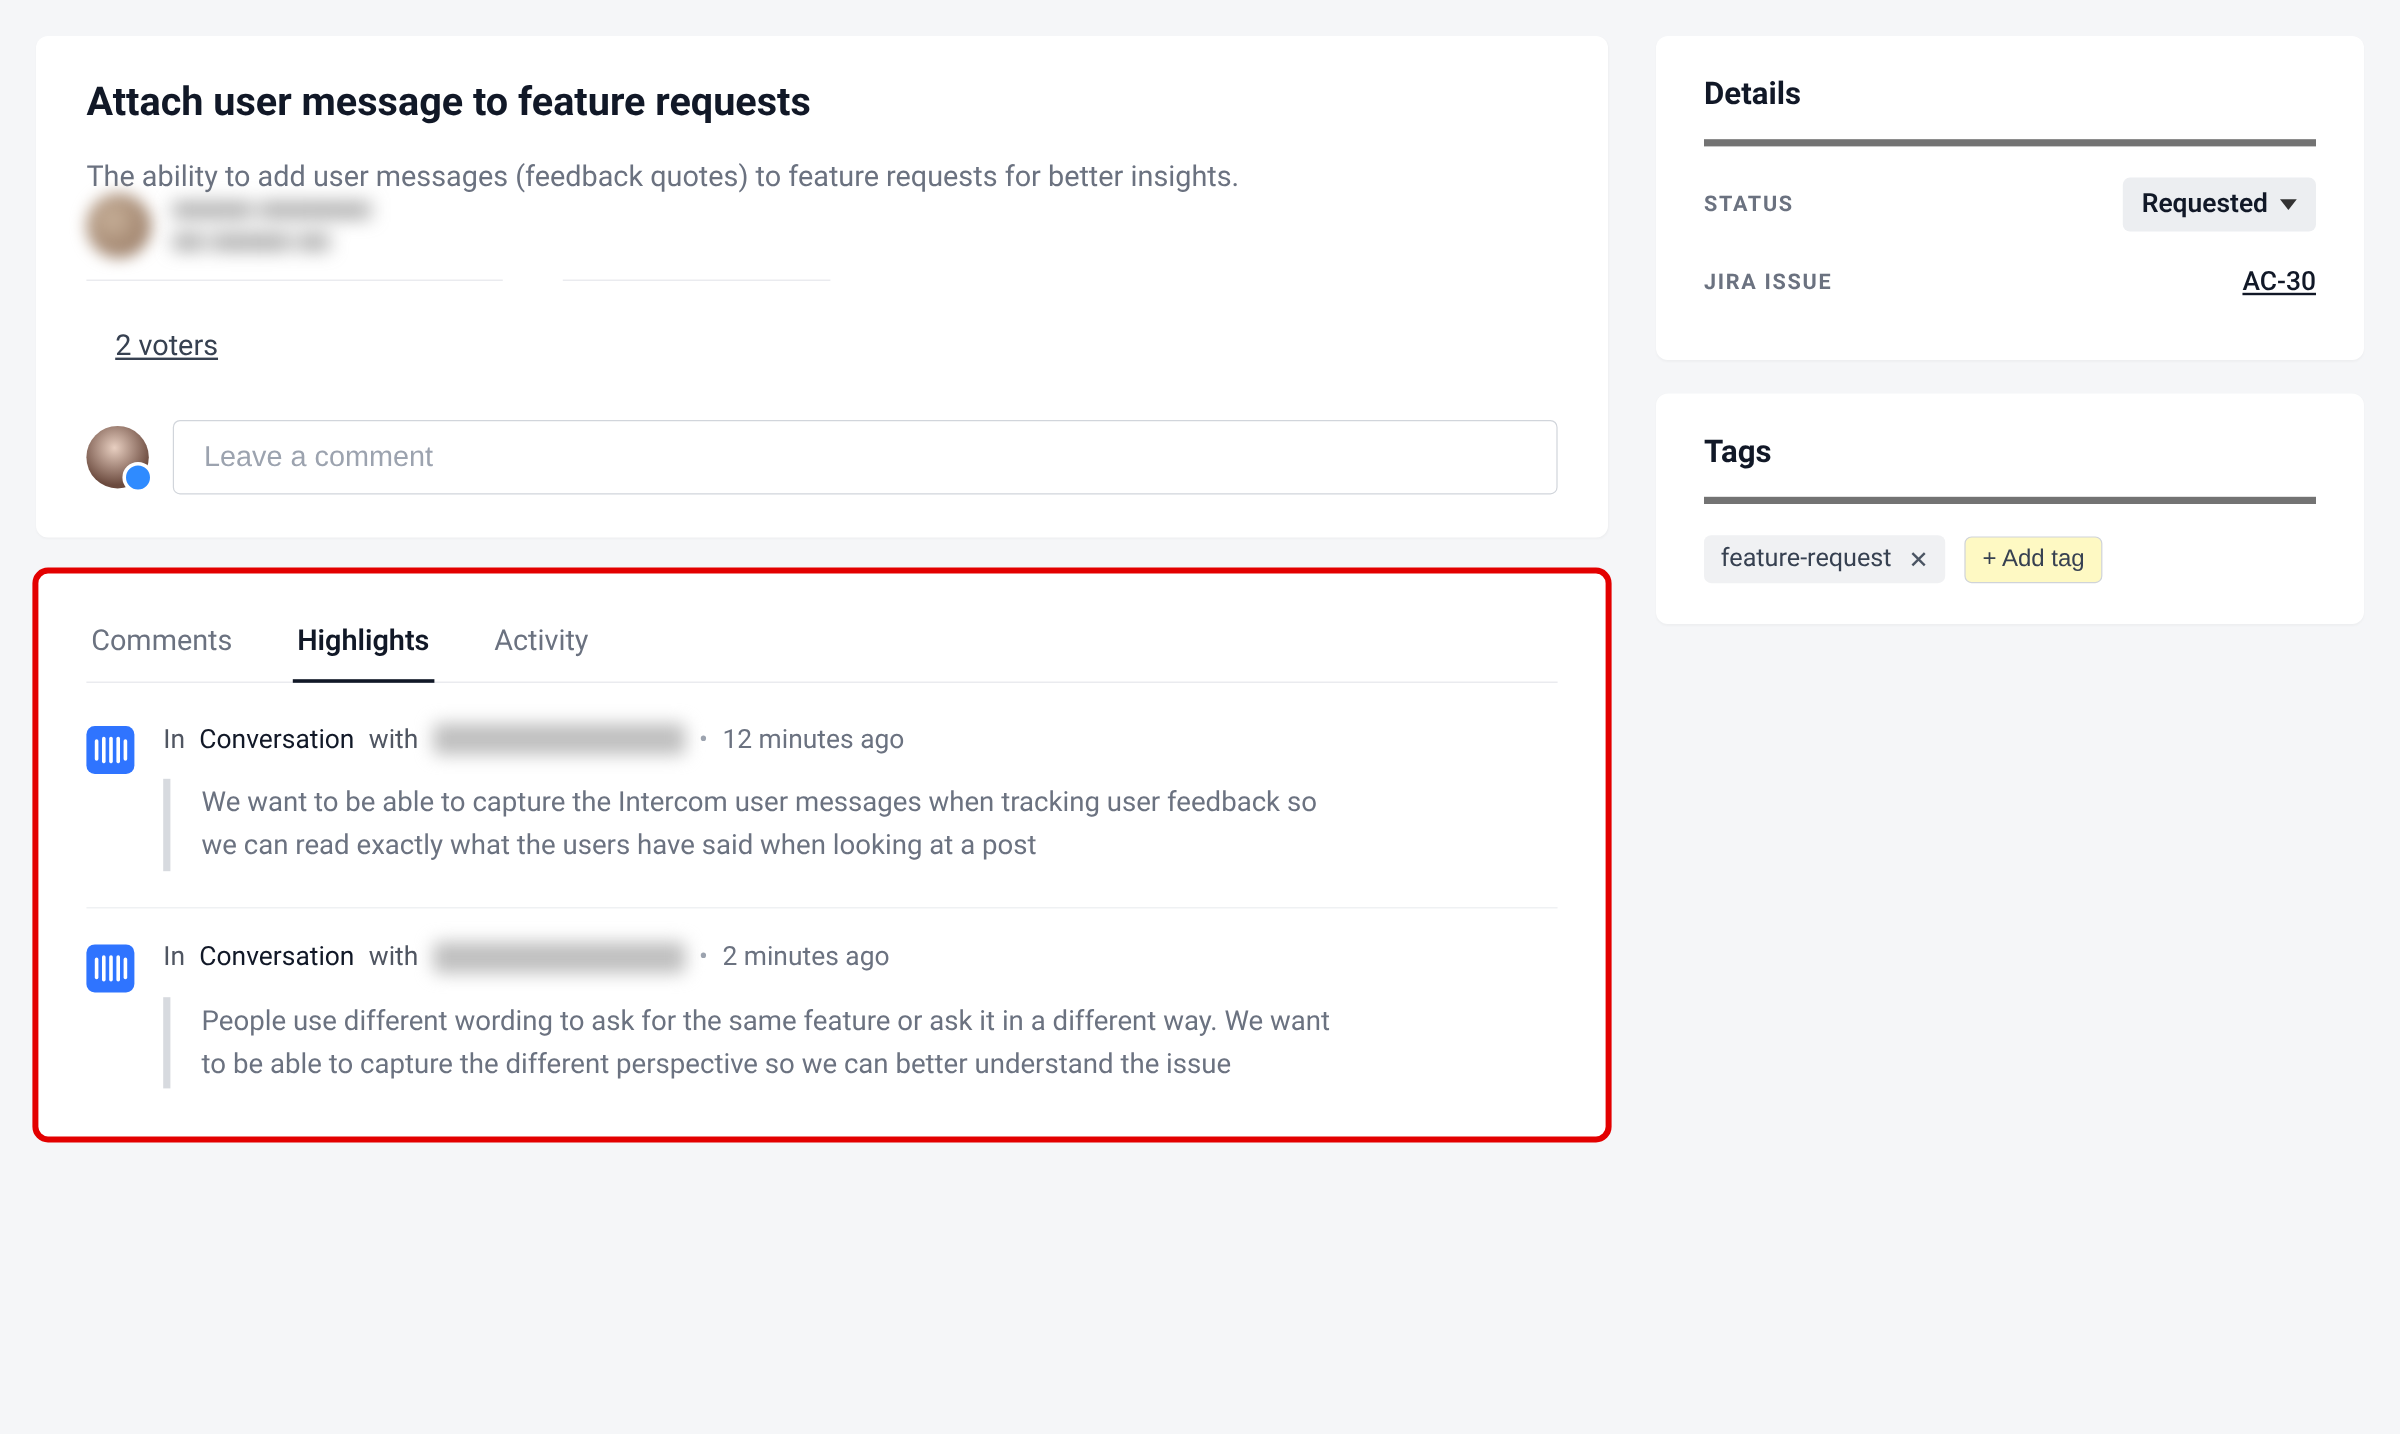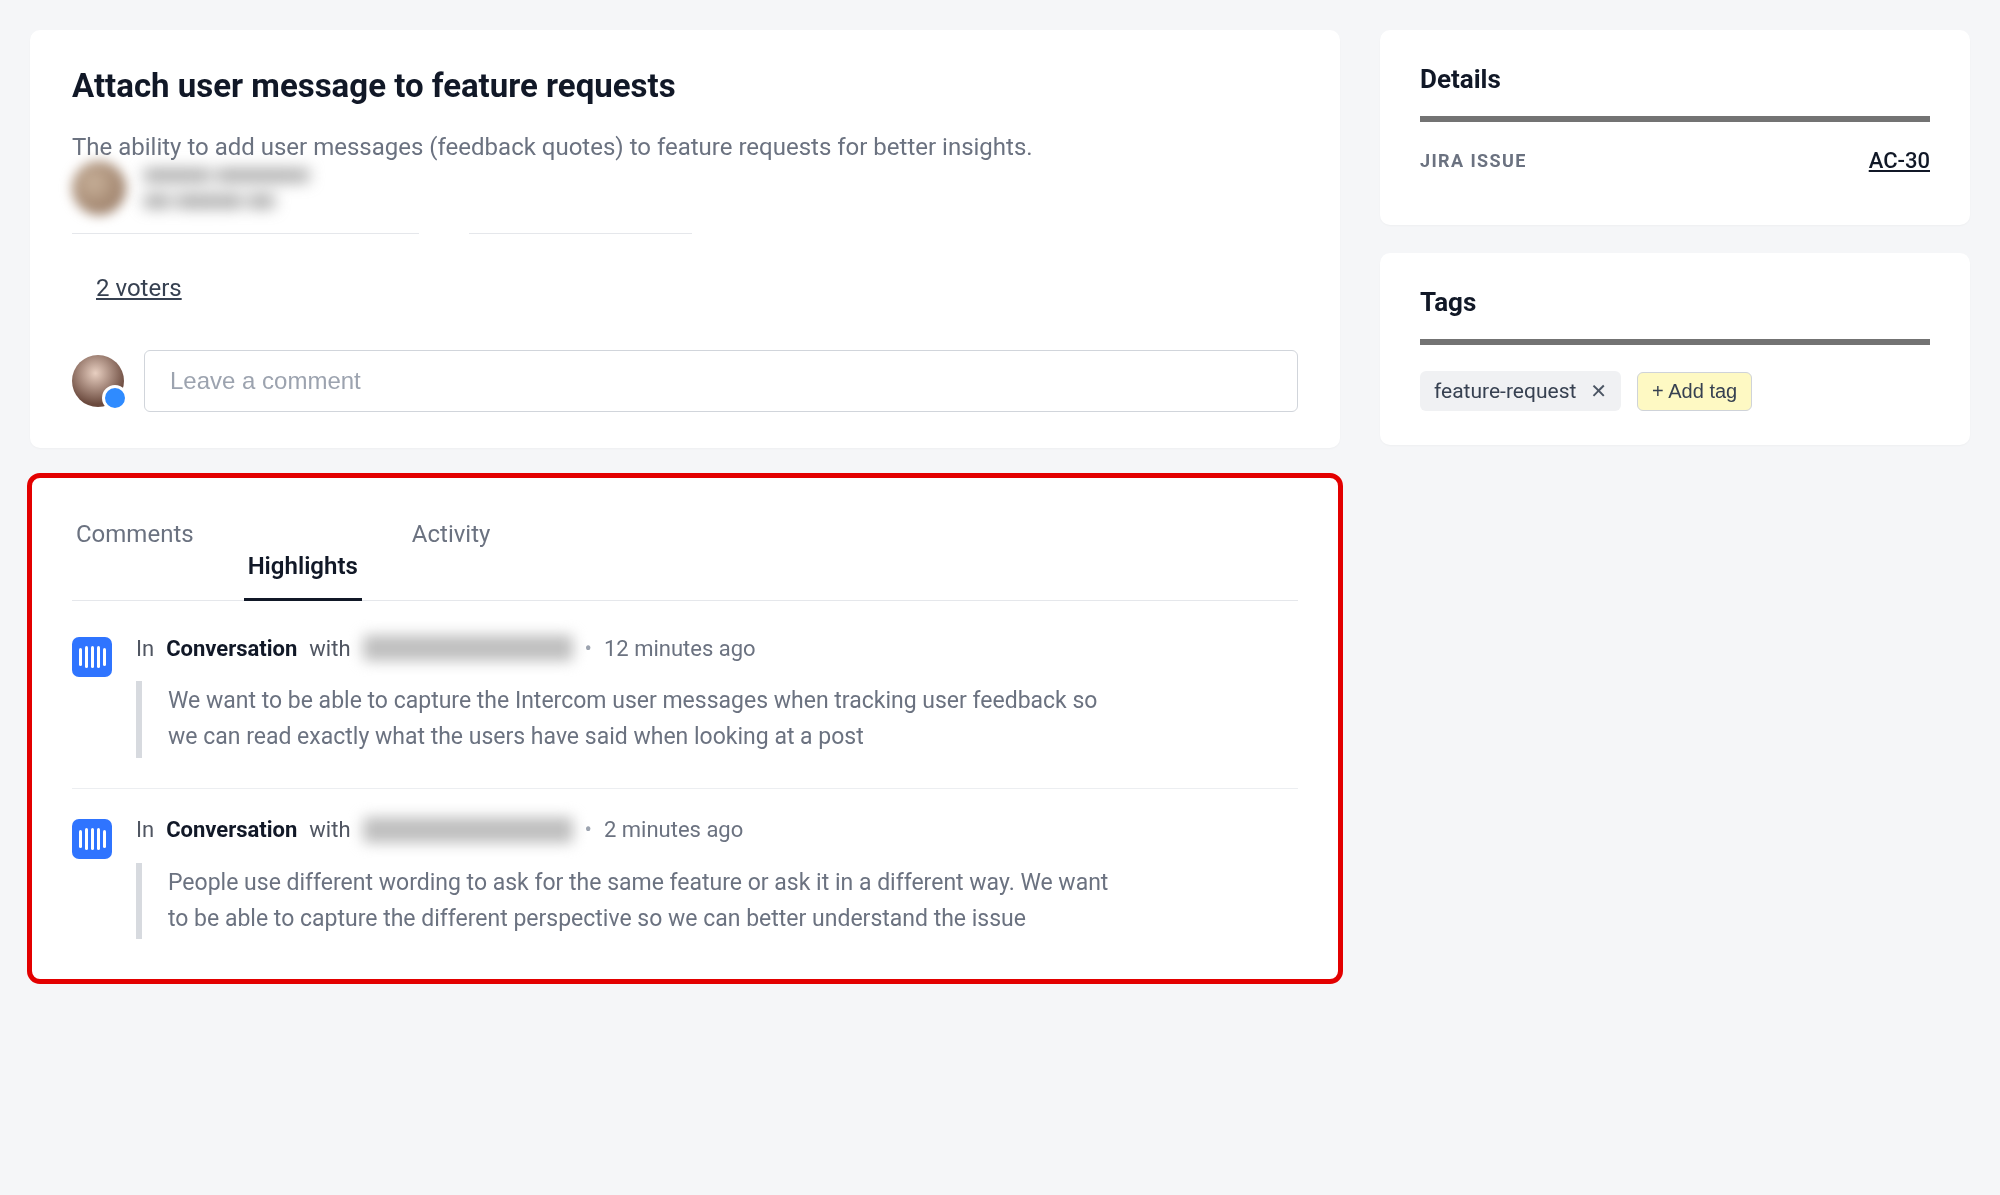--- a/index.html
+++ b/index.html
@@ -110,21 +110,20 @@
     color: #6b7280;
     padding: 8px 4px 18px 4px;
     cursor: pointer;
     border-bottom: 3px solid transparent;
     margin-bottom: -1px;
   }
   .tab.active {
     color: #111827;
     font-weight: 600;
     border-bottom-color: #111827;
-    margin-top: 32px;
   }
   .highlight-item {
     display: flex;
     gap: 24px;
     padding-bottom: 30px;
     border-bottom: 1px solid #eceef1;
     margin-bottom: 28px;
   }
   .highlight-item:last-child { border-bottom: none; margin-bottom: 0; padding-bottom: 6px; }
   .intercom-icon {
@@ -141,21 +140,21 @@
   .intercom-icon span:nth-child(3){height:22px}
   .intercom-icon span:nth-child(4){height:22px}
   .intercom-icon span:nth-child(5){height:18px}
   .hi-body { flex: 1; min-width:0; }
   .hi-header {
     font-size: 22px;
     color: #505662;
     display:flex; align-items:center; gap:12px; flex-wrap:wrap;
     margin-bottom: 20px;
   }
-  .hi-header .strong { font-weight:700; color:#111827; }
+  .hi-header .strong { font-weight:400; color:#111827; }
   .hi-name-blur {
     display:inline-block; width:210px; height:26px;
     background: #bfbfbf; border-radius:4px; filter: blur(7px);
   }
   .hi-dot { color:#9ca3af; }
   .hi-time { color:#6b7280; }
   .hi-quote {
     border-left: 6px solid #d7dadf;
     padding: 2px 0 2px 26px;
     font-size: 23px;
@@ -275,20 +274,27 @@
       </div>
     </div>
 
   </div>
 
   <div class="side-col">
 
     <div class="card side-card">
       <div class="side-title">Details</div>
       <div class="kv-row">
+        <div class="kv-label">STATUS</div>
+        <div class="status-chip">
+          <span>Requested</span>
+          <span class="chev"></span>
+        </div>
+      </div>
+      <div class="kv-row">
         <div class="kv-label">JIRA ISSUE</div>
         <a class="jira-link">AC-30</a>
       </div>
     </div>
 
     <div class="card side-card">
       <div class="side-title">Tags</div>
       <div class="tag-row">
         <div class="tag-chip">
           <span>feature-request</span>

